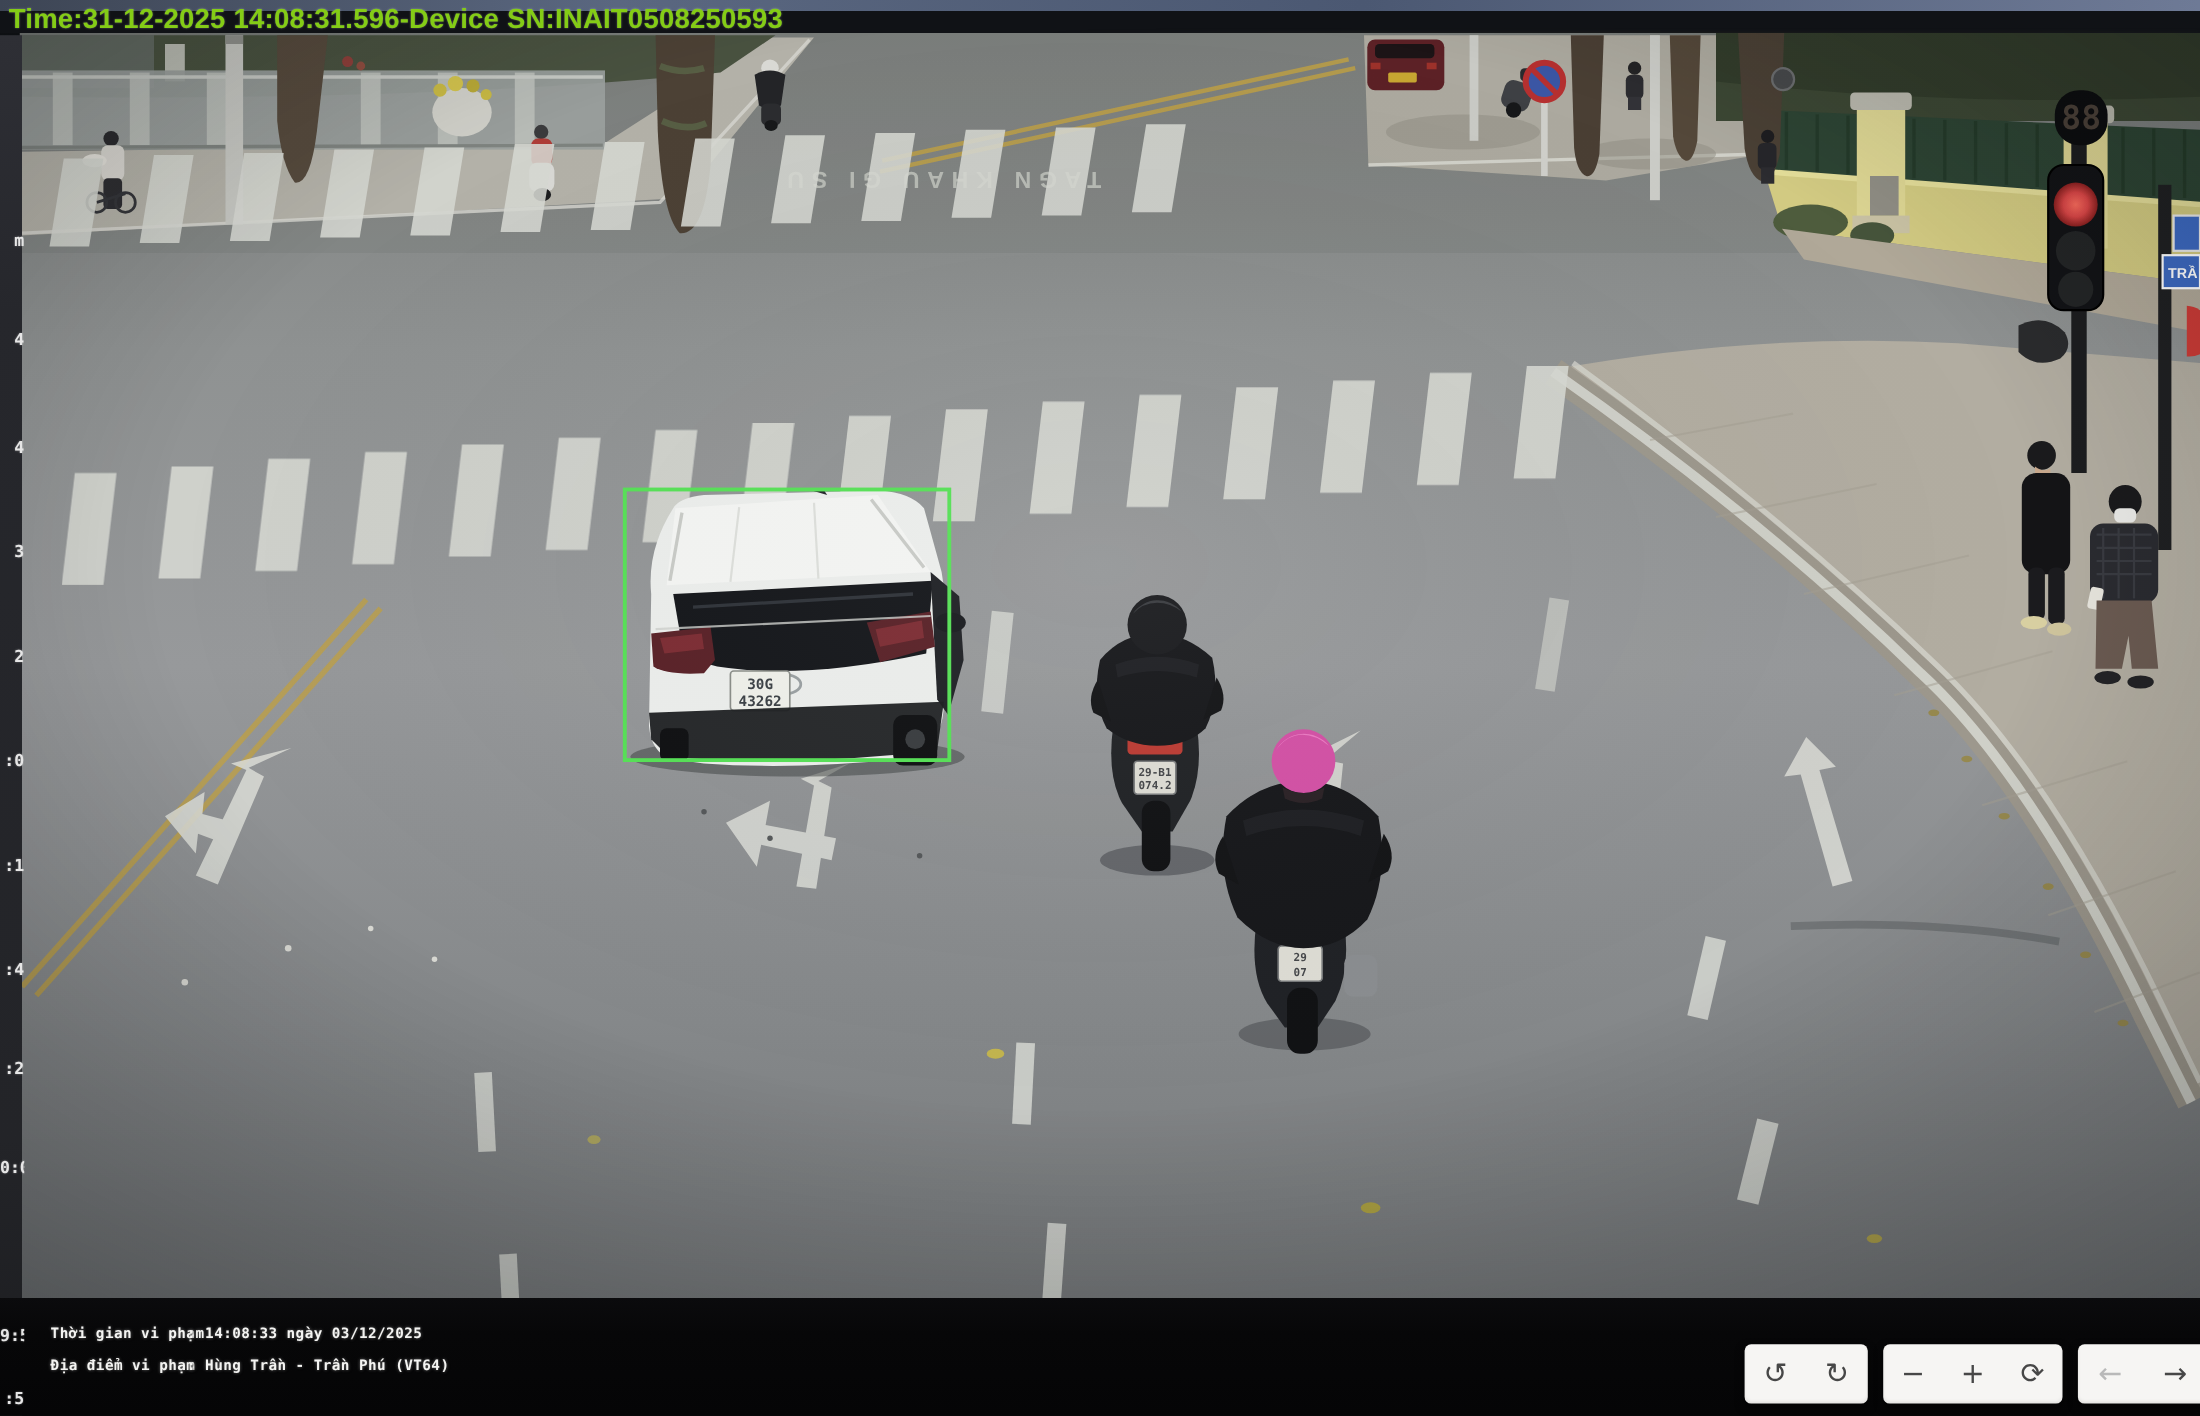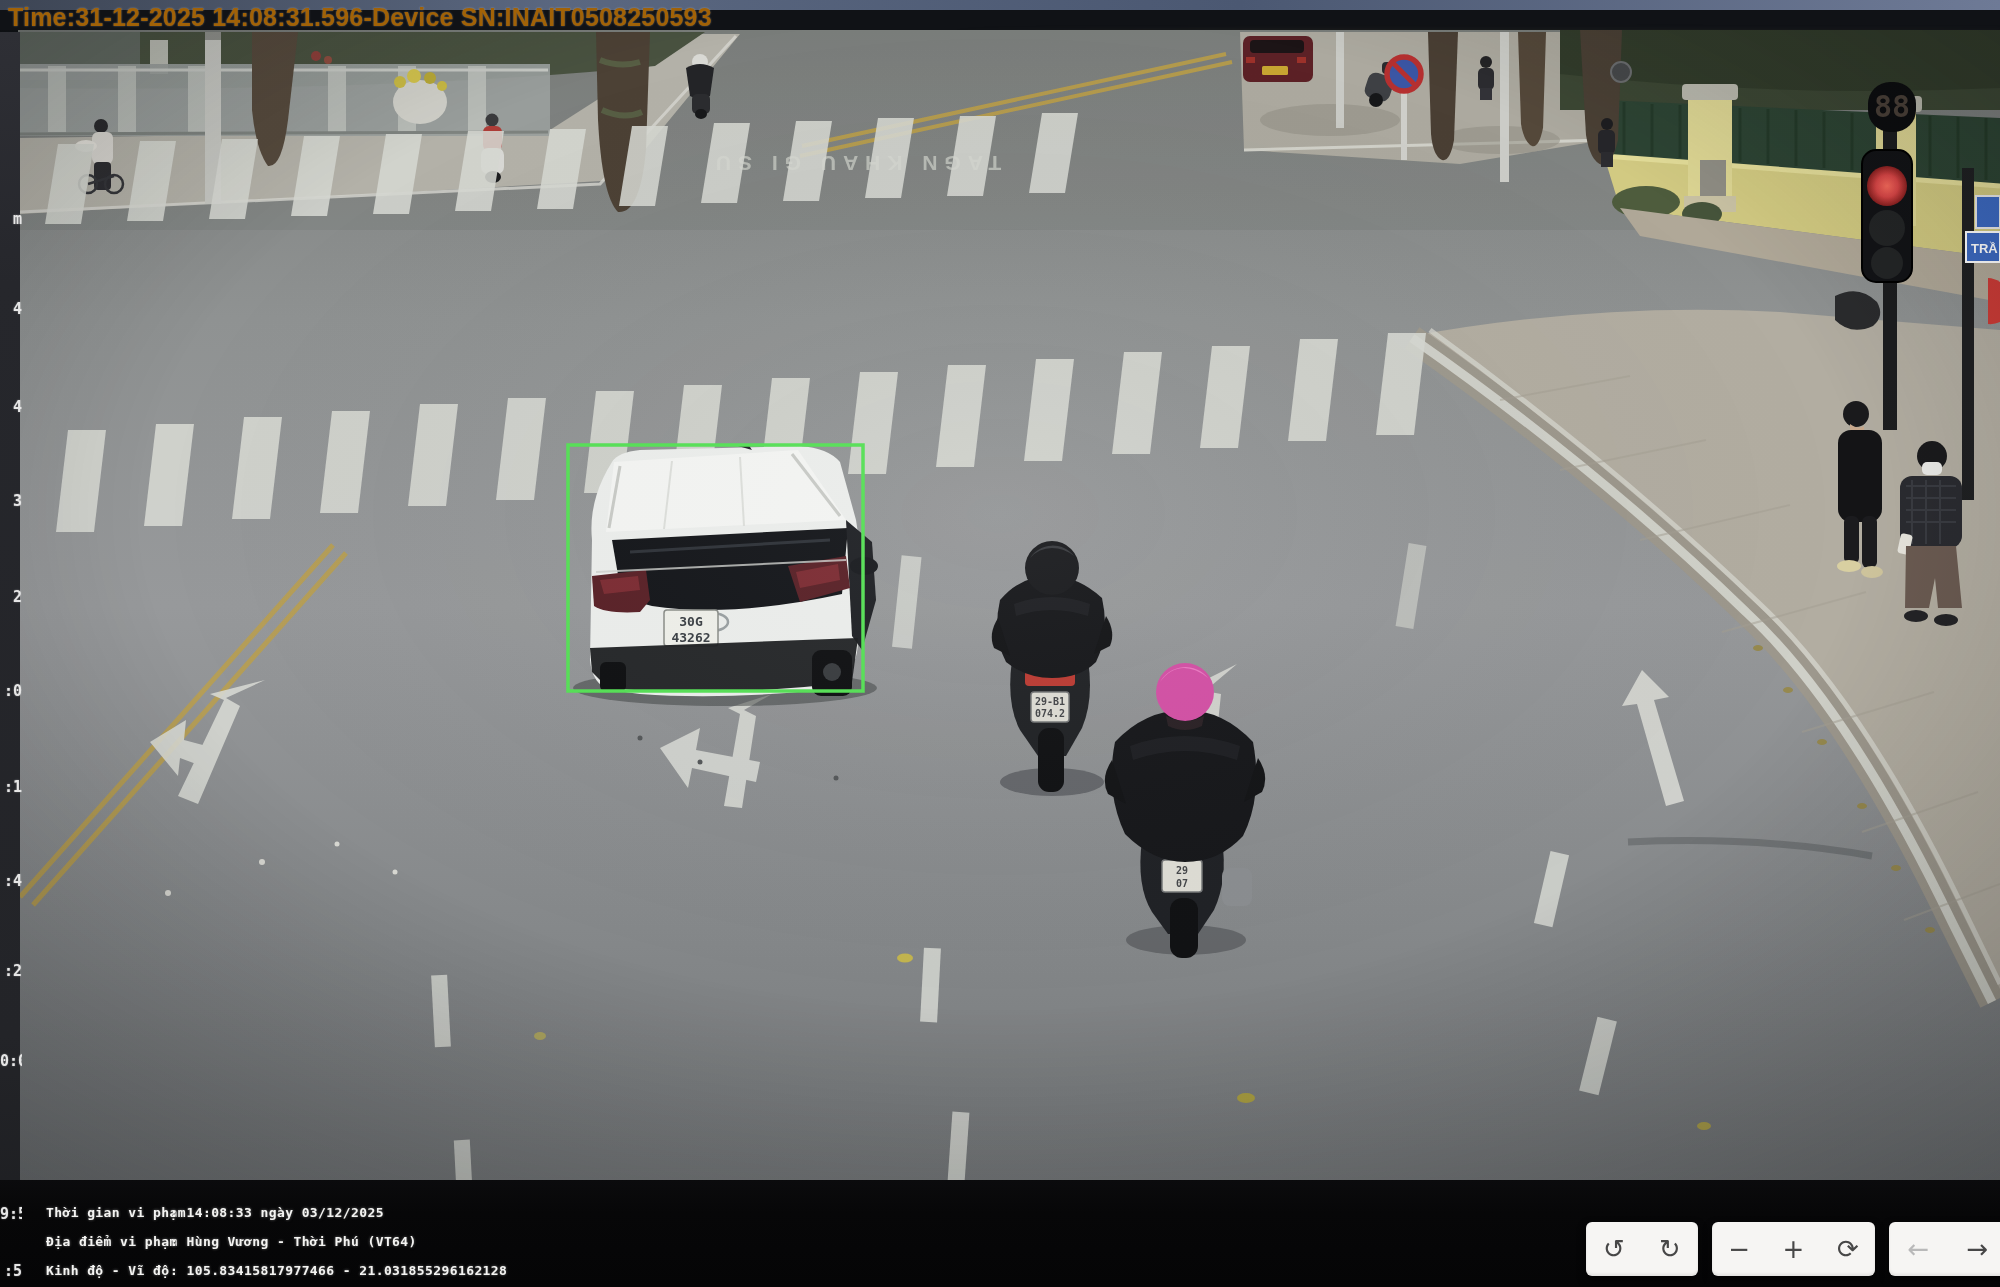--- a/index.html
+++ b/index.html
@@ -1,21 +1,21 @@
 <!DOCTYPE html>
 <html><head>
 <meta charset="utf-8">
 <style>
   html,body{margin:0;padding:0;background:#000;}
   .stage{position:relative;width:2000px;height:1287px;overflow:hidden;background:#0b0c0e;font-family:"Liberation Sans",sans-serif;}
   
   .bezel{position:absolute;left:0;top:0;width:2000px;height:12px;background:linear-gradient(90deg,#3d4554,#5a6780 28%,#4b5872 62%,#6e7a96);}
   .headerbar{position:absolute;left:0;top:10px;width:2000px;height:24px;background:#101216;}
   .header-smear{position:absolute;left:950px;top:22px;width:1050px;height:12px;background:linear-gradient(90deg,rgba(70,68,52,.0),rgba(95,92,70,.45) 30%,rgba(60,62,48,.5) 70%,rgba(40,42,38,.4));filter:blur(3px);}
-  .time-line{position:absolute;left:8px;top:3px;color:#a16207;font-size:25px;font-weight:600;letter-spacing:.2px;text-shadow:0 0 2px rgba(255,255,255,.35);white-space:nowrap;}
+  .time-line{position:absolute;left:8px;top:3px;color:#84cc16;font-size:25px;font-weight:600;letter-spacing:.2px;text-shadow:0 0 2px rgba(255,255,255,.35);white-space:nowrap;}
   
   .leftstrip{position:absolute;left:0;top:32px;width:20px;height:1255px;background:linear-gradient(180deg,#2e2f35,#26272c 20%,#232428 80%,#1c1d20);z-index:4;}
   .frag{position:absolute;left:0;width:22px;color:#e6e6e6;font:bold 15px "DejaVu Sans Mono",monospace;text-align:right;overflow:hidden;text-shadow:0 0 2px rgba(255,255,255,.4);z-index:6;}
   
   .scene{position:absolute;left:0;top:0;width:2000px;height:1287px;}
   .scene svg{filter:blur(.4px) saturate(.95);}
   
   .footer{position:absolute;left:0;top:1180px;width:2000px;height:107px;background:linear-gradient(180deg,#0b0b0d,#070708 30%,#050506);z-index:5;}
   .vrows{position:absolute;left:46px;top:18px;}
   .vrow{display:flex;height:29px;align-items:center;color:#f4f4f2;font:bold 13px "DejaVu Sans Mono",monospace;letter-spacing:.4px;text-shadow:0 0 3px rgba(255,255,255,.45),1px 1px 2px rgba(0,0,0,.8);white-space:pre;}
@@ -416,24 +416,21 @@
   </div>
 
   <div class="leftstrip"></div>
 
   <div class="footer">
     <div class="vrows">
       <div class="vrow">
         <span class="vlabel">Thời gian vi phạm</span><span>: 14:08:33 ngày 03/12/2025</span>
       </div>
       <div class="vrow">
-        <span class="vlabel">Địa điểm vi phạm</span><span>: Hùng Vương - Thời Phú (VT64)</span>
-      </div>
-      <div class="vrow">
-        <span class="vlabel">Kinh độ - Vĩ độ</span><span>: 105.83415817977466 - 21.031855296162128</span>
+        <span class="vlabel">Địa điểm vi phạm</span><span>: Hùng Trần - Trần Phú (VT64)</span>
       </div>
     </div>
     <div class="toolbar">
       <div class="tgroup tg1">
         <span class="tbtn">↺</span>
         <span class="tbtn">↻</span>
       </div>
       <div class="tgroup tg2">
         <span class="tbtn">−</span>
         <span class="tbtn">+</span>

